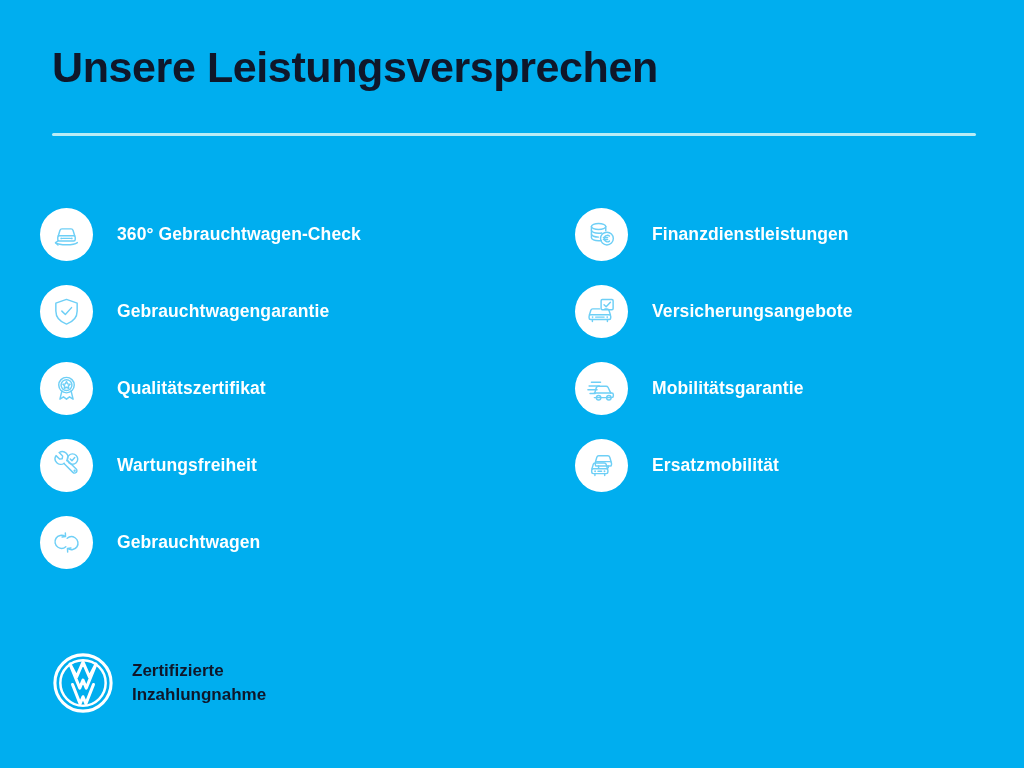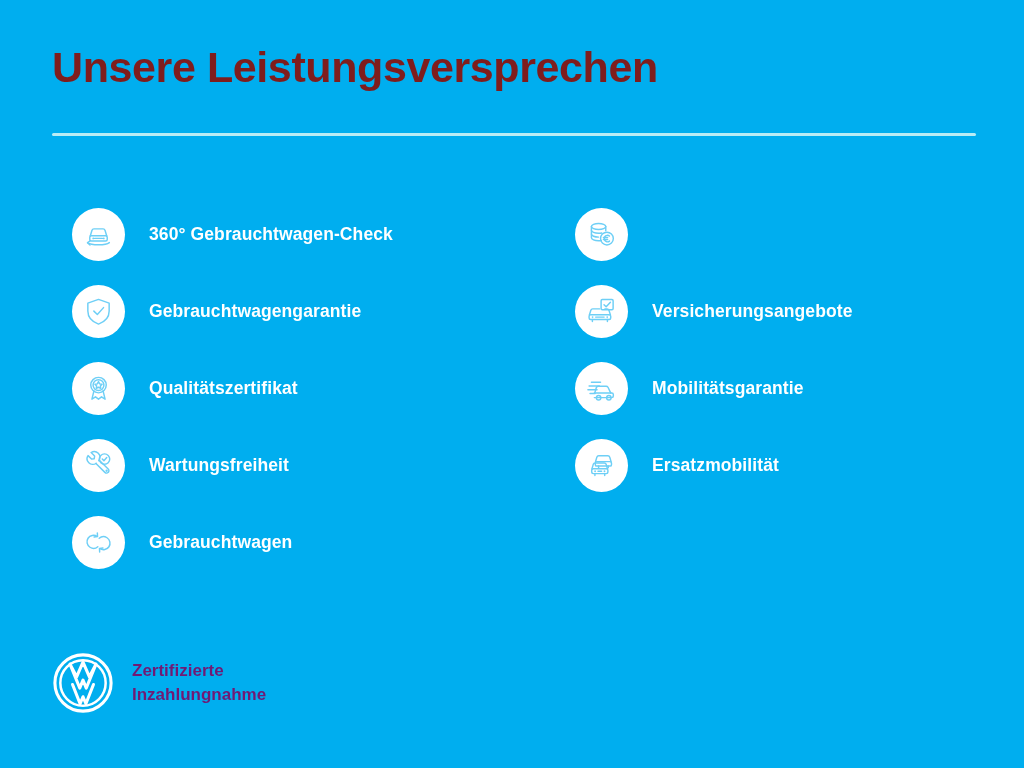--- a/index.html
+++ b/index.html
@@ -30,21 +30,21 @@
     left: 52px;
     top: 44px;
     width: 924px;
   }
 
   .page-title {
     font-size: 43px;
     font-weight: bold;
     letter-spacing: -0.4px;
     line-height: 1.1;
-    color: #7f1d1d;
+    color: #0f172a;
     white-space: nowrap;
   }
 
   .title-rule {
     position: absolute;
     left: 52px;
     top: 133px;
     width: 924px;
     height: 3px;
     background: #b9ecf5;
@@ -59,21 +59,21 @@
     width: 1024px;
     display: flex;
   }
 
   .feature-col {
     width: 512px;
     display: flex;
     flex-direction: column;
   }
 
-  .feature-col.left  { padding-left: 72px; }
+  .feature-col.left  { padding-left: 40px; }
   .feature-col.right { padding-left: 63px; }
 
   .feature-item {
     display: flex;
     align-items: center;
     height: 77px;
   }
 
   .feature-icon {
     width: 53px;
@@ -133,21 +133,21 @@
     width: 62px;
     height: 62px;
     display: block;
   }
 
   .brand-text {
     margin-left: 18px;
     font-size: 17px;
     font-weight: bold;
     line-height: 1.42;
-    color: #701a75;
+    color: #0f172a;
     white-space: nowrap;
   }
 </style>
 </head>
 <body>
 
 <div class="slide">
 
   <div class="header">
     <h1 class="page-title">Unsere Leistungsversprechen</h1>
@@ -231,20 +231,21 @@
             <path d="M5.6 7.8 L5.6 19.4 C5.6 21.1 8.9 22.5 13 22.5 C14 22.5 15 22.4 15.8 22.3"></path>
             <path d="M20.4 7.8 L20.4 12.2"></path>
             <path d="M5.6 11.7 C5.6 13.4 8.9 14.8 13 14.8 C14.2 14.8 15.4 14.7 16.3 14.5"></path>
             <path d="M5.6 15.6 C5.6 17.3 8.9 18.7 13 18.7"></path>
             <circle cx="21.6" cy="20.2" r="6.6"></circle>
             <path d="M24.2 17.6 C23.4 16.9 22.4 16.6 21.4 16.9 C19.9 17.3 18.9 18.7 18.9 20.2 C18.9 21.8 19.9 23.1 21.4 23.5 C22.4 23.8 23.4 23.5 24.2 22.8"></path>
             <path d="M18 19.2 L22.3 19.2"></path>
             <path d="M18 21.2 L22.3 21.2"></path>
           </svg>
         </span>
+        <span class="feature-label">Finanzdienstleistungen</span>
       </div>
 
       <div class="feature-item">
         <span class="feature-icon">
           <svg viewBox="0 0 32 32">
             <path d="M3.5 19.5 L5 14.8 C5.3 13.9 6 13.3 6.9 13.3 L14 13.3"></path>
             <path d="M19.5 13.3 L21.8 13.3 C22.7 13.3 23.4 13.9 23.7 14.8 L25.2 19.5"></path>
             <rect x="3.2" y="19.3" width="22.3" height="5" rx="1.6"></rect>
             <path d="M6.6 24.3 L6.6 26.4"></path>
             <path d="M22.1 24.3 L22.1 26.4"></path>

